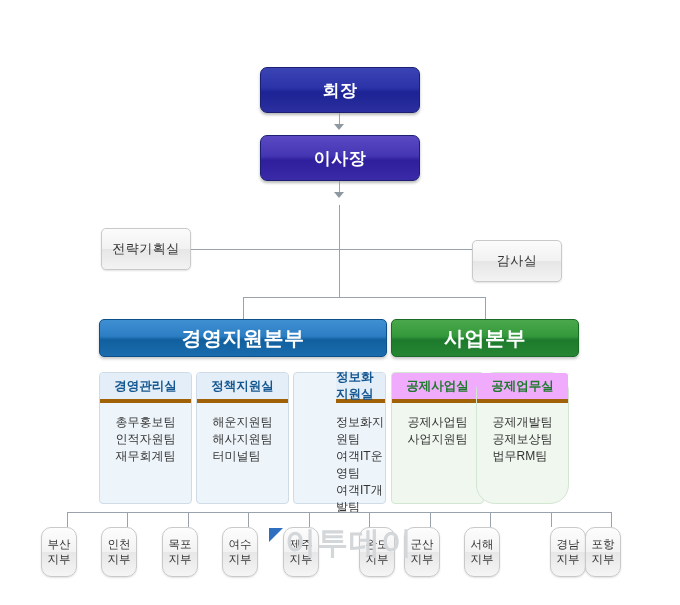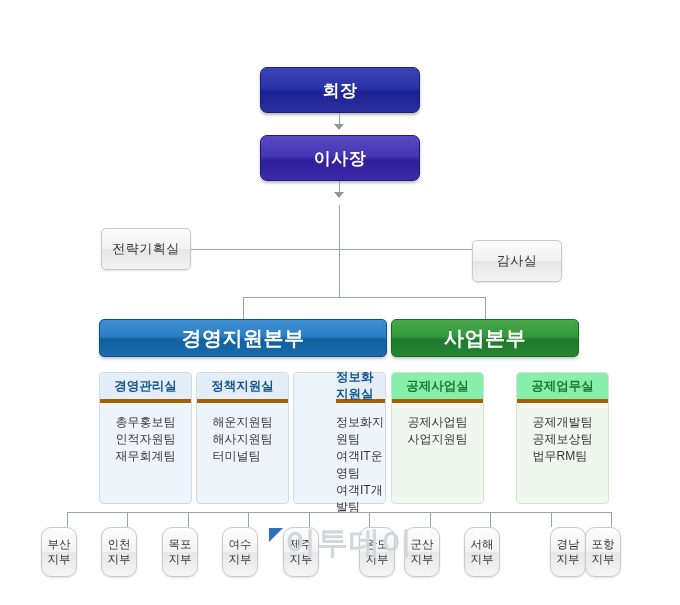--- a/index.html
+++ b/index.html
@@ -117,34 +117,34 @@
     justify-content: center;
     font-size: 12.5px;
     font-weight: bold;
     color: #14568f;
     border-bottom: 4px solid #a16207;
     background: #e3eef8;
     border-radius: 3px 3px 0 0;
   }
   .dept.green .dept-title {
     color: #1d7a2c;
-    background: #86efac;
+    background: #f0abfc;
   }
   .dept-teams {
     padding-top: 11px;
     font-size: 12px;
     color: #333333;
     line-height: 17px;
     text-align: left;
   }
   #dept0 { left: 99px; }
   #dept1 { left: 196px; }
   #dept2 { left: 293px; padding-left: 42px; }
   #dept3 { left: 391px; }
-  #dept4 { left: 516px; }
+  #dept4 { left: 476px; border-radius: 19px; }
 
   
   .branch {
     position: absolute;
     box-sizing: border-box;
     width: 36px;
     height: 50px;
     top: 527px;
     border-radius: 10px;
     background: linear-gradient(to bottom, #fdfdfd 0%, #f2f2f2 50%, #e7e7e7 51%, #f5f5f5 100%);

